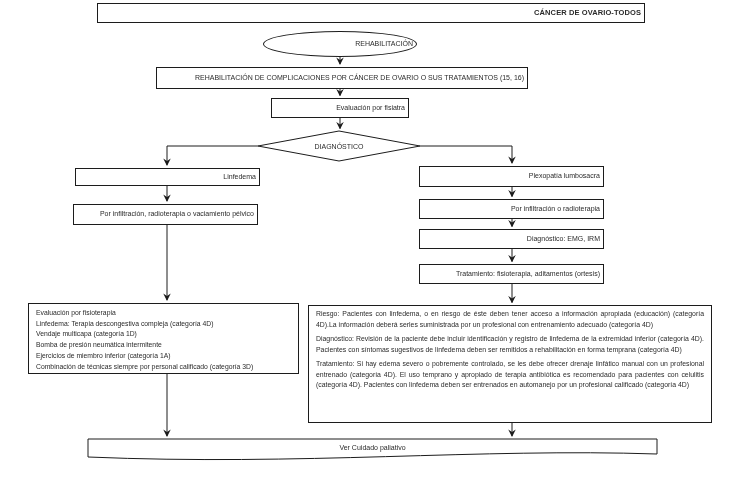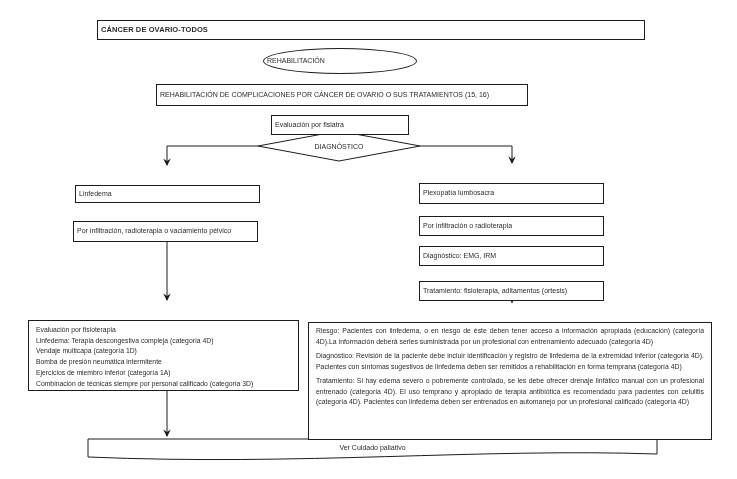--- a/index.html
+++ b/index.html
@@ -2,22 +2,22 @@
 <html><head>
 <meta charset="utf-8">
 <style>
   html,body{margin:0;padding:0;background:#ffffff;}
   #canvas{
     position:relative;width:737px;height:479px;background:#ffffff;
     font-family:"Liberation Sans", sans-serif;color:#2a2a2a;overflow:hidden;
   }
   .node{
     position:absolute;background:#ffffff;border:1px solid #1c1c1c;
-    display:flex;align-items:center;justify-content:flex-start;text-align:center;
-    font-size:7px;line-height:8.5px;box-sizing:border-box;z-index:2;padding:0 3px;margin-top:17px;
+    display:flex;align-items:center;justify-content:flex-end;text-align:center;
+    font-size:7px;line-height:8.5px;box-sizing:border-box;z-index:2;padding:0 3px;
   }
   .label{
     position:absolute;display:flex;align-items:center;justify-content:center;
     text-align:center;font-size:7px;z-index:3;
   }
   #title-box{left:97px;top:3px;width:548px;height:20px;font-weight:bold;font-size:7.5px;letter-spacing:.1px;}
   #start-ellipse{left:263px;top:31px;width:154px;height:26px;border-radius:50%;}
   #rehab-box{left:156px;top:67px;width:372px;height:22px;}
   #eval-box{left:271px;top:98px;width:138px;height:20px;}
   #diamond-label{left:258px;top:139px;width:162px;height:14px;}

